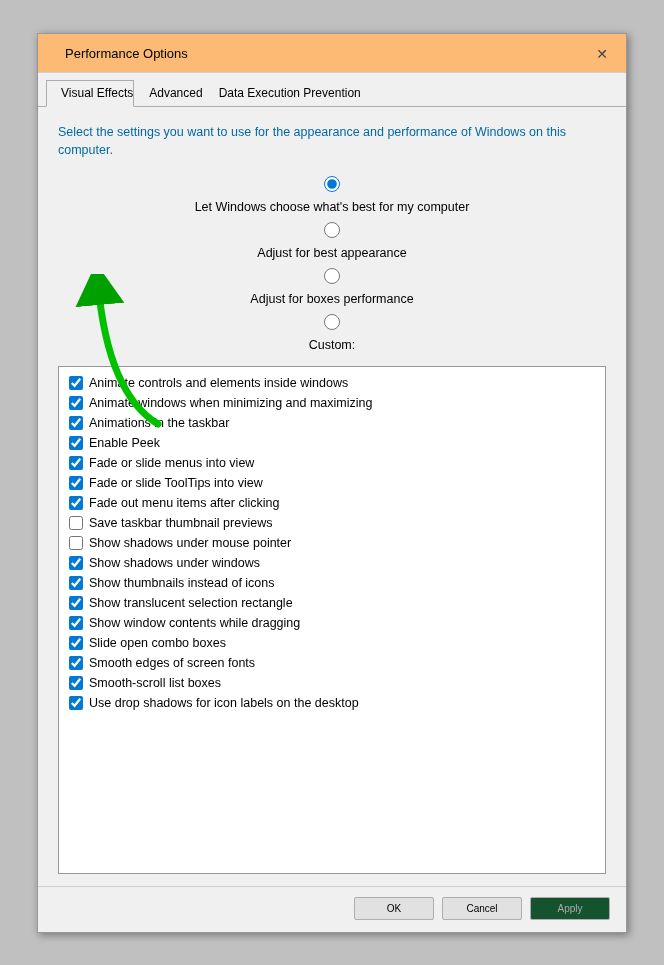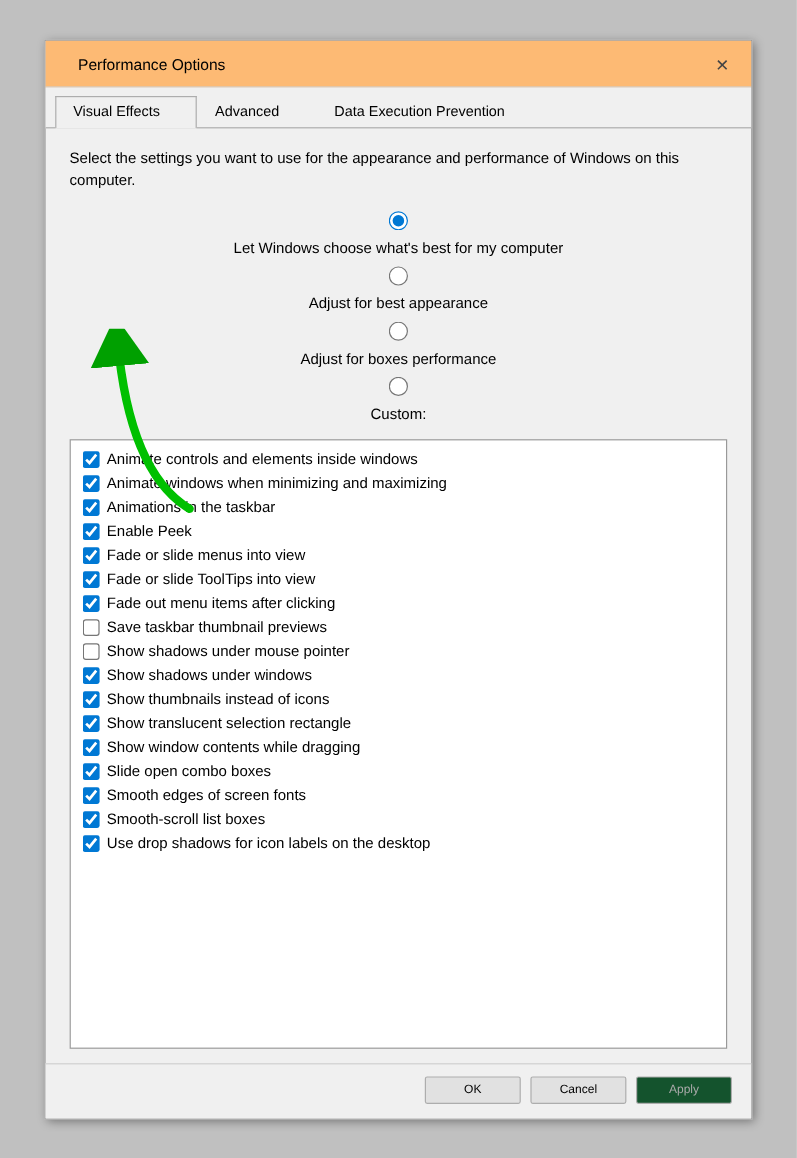--- a/index.html
+++ b/index.html
@@ -51,21 +51,21 @@
       border-radius: 2px;
     }
     .tab-bar {
       display: flex;
       padding: 6px 8px 0 8px;
       background: #f0f0f0;
       border-bottom: 1px solid #adadad;
       gap: 0;
     }
     .tab {
-      padding: 5px 30px 6px 14px;
+      padding: 5px 0 6px 14px;
       border: 1px solid transparent;
       border-bottom: none;
       cursor: pointer;
       font-size: 12px;
       background: transparent;
       position: relative;
       bottom: -1px;
     }
     .tab.active {
       background: #f0f0f0;
@@ -74,21 +74,21 @@
       font-weight: 400;
     }
     .content {
       padding: 16px 20px 12px 20px;
       flex: 1;
       display: flex;
       flex-direction: column;
     }
     .description {
       font-size: 12.5px;
-      color: #000000;
+      color: #0369a1;
       margin-bottom: 16px;
       line-height: 1.5;
     }
     .radio-group {
       display: flex;
       flex-direction: column;
       gap: 8px;
       margin-bottom: 14px;
     }
     .radio-item {

